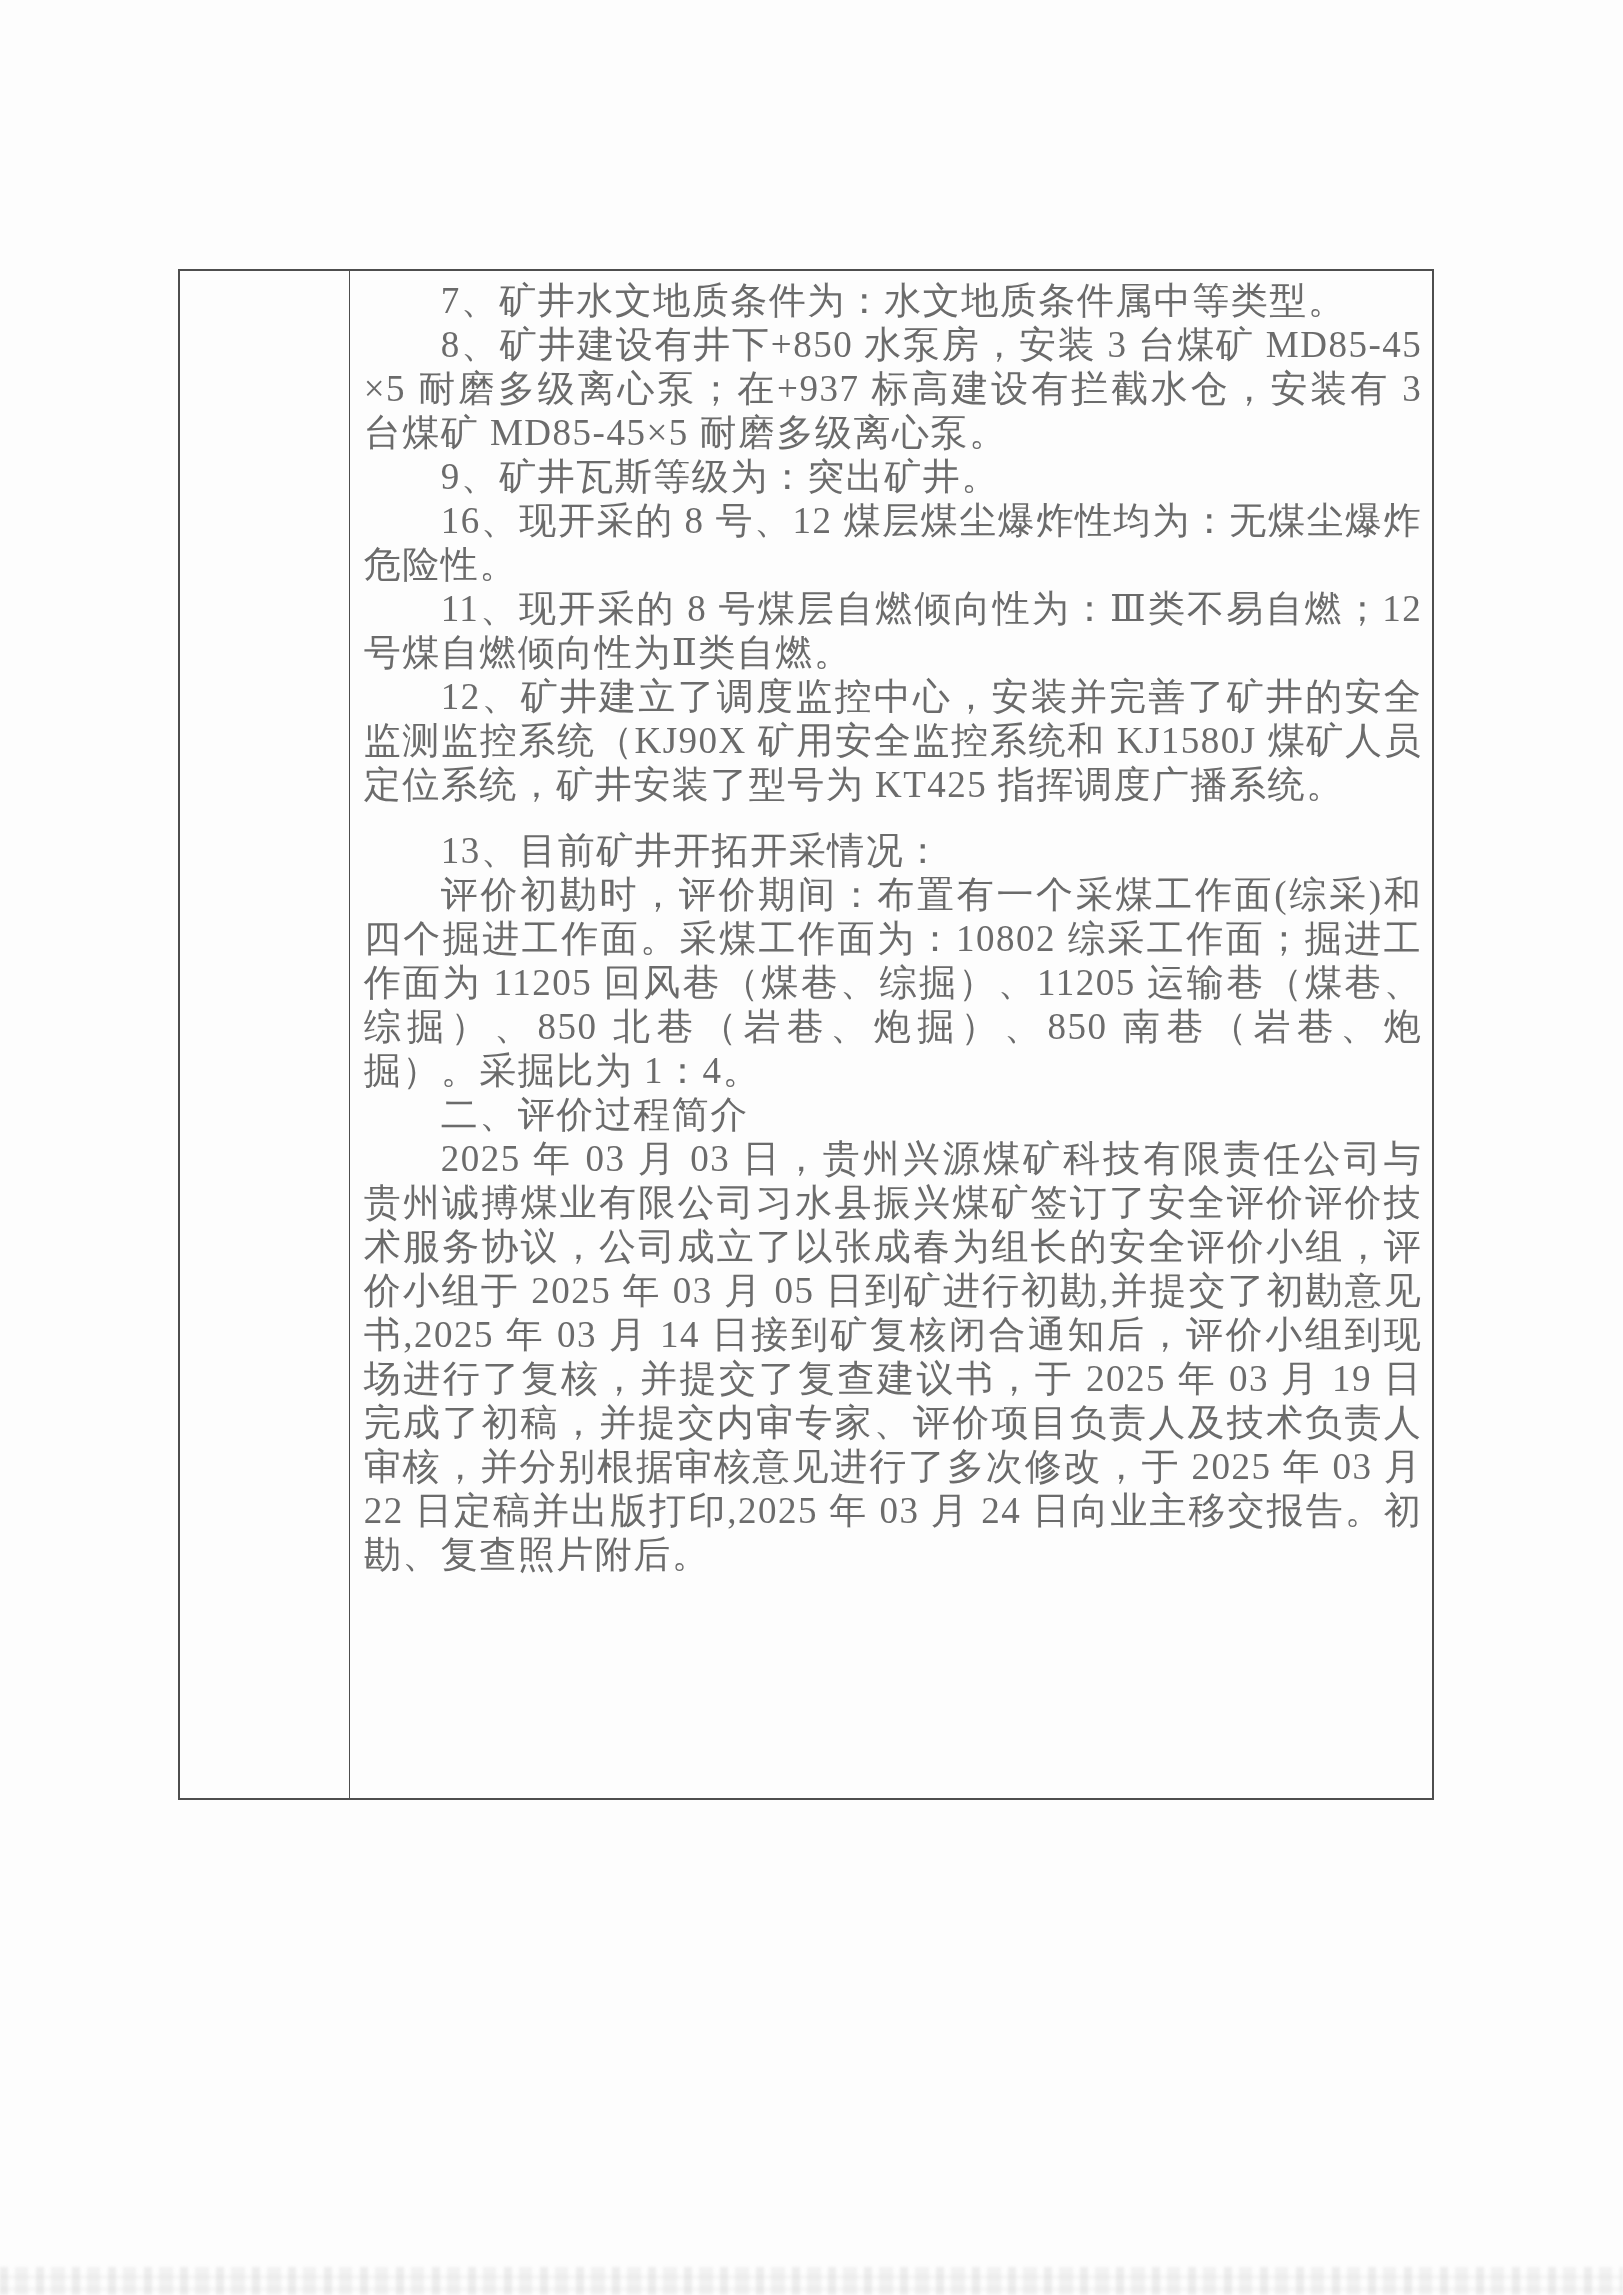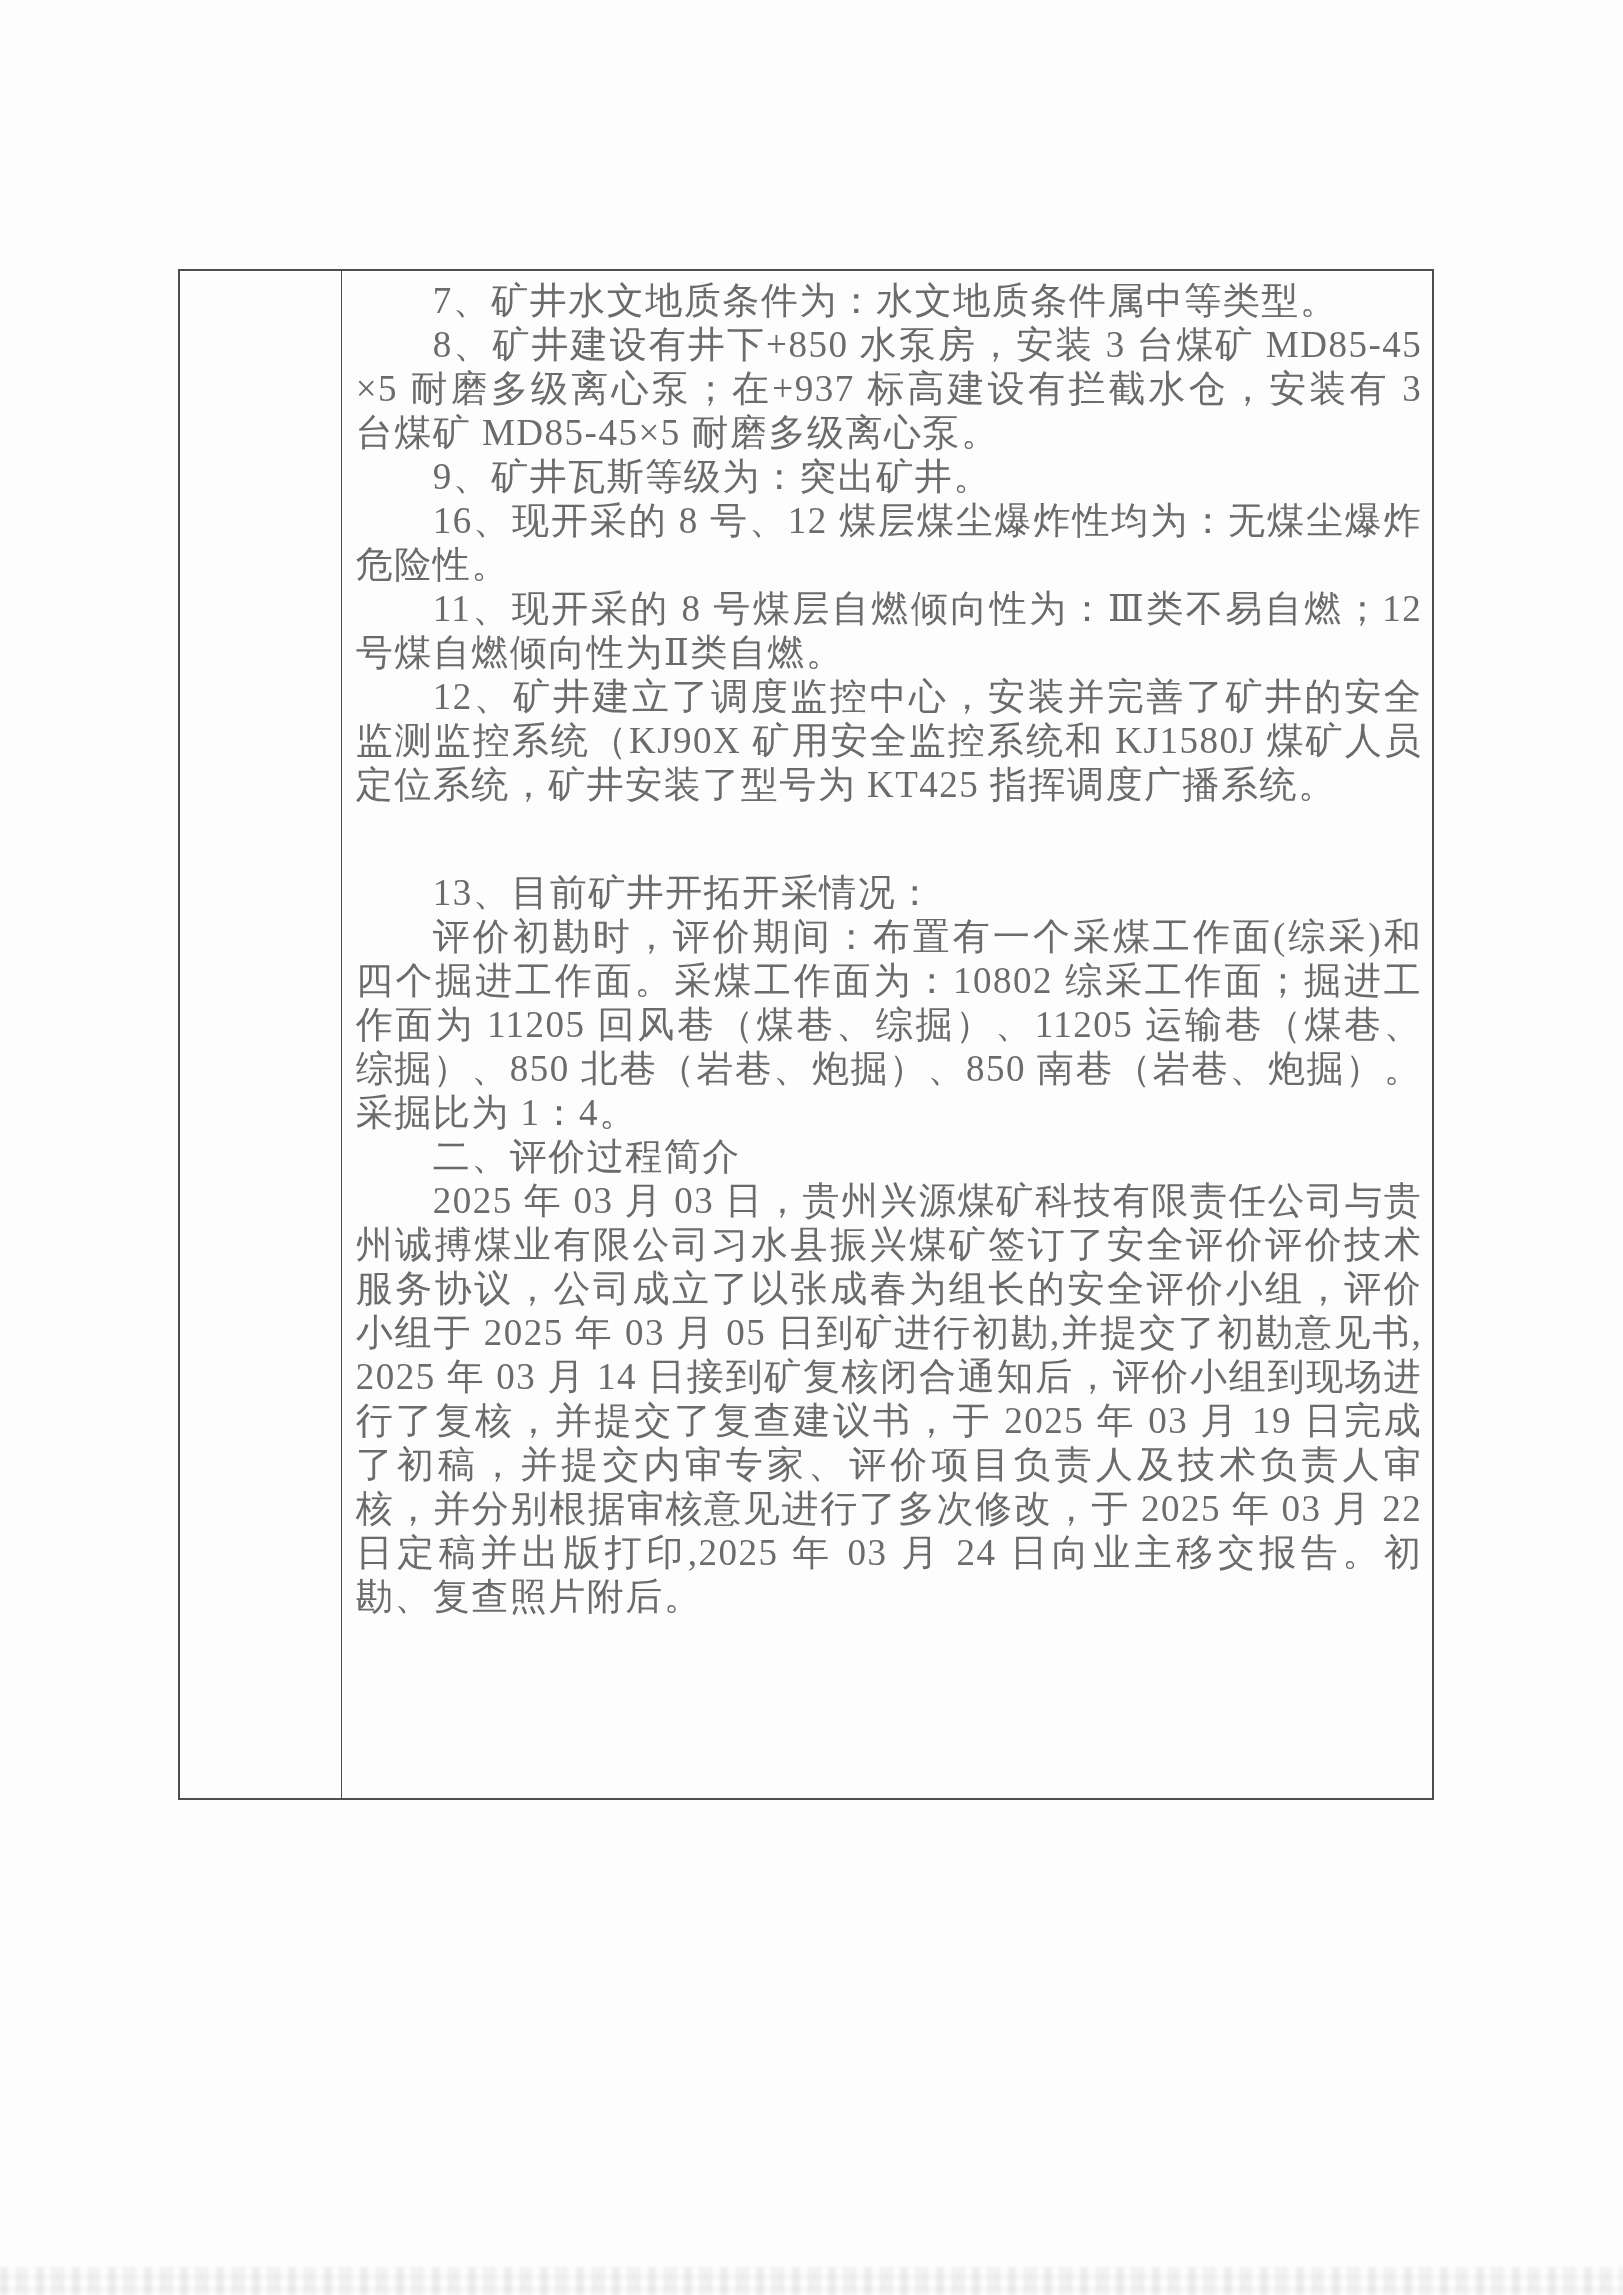--- a/index.html
+++ b/index.html
@@ -20,20 +20,21 @@
   .report-table{
     position:absolute;
     left:178px;
     top:269px;
     width:1256px;
     height:1531px;
     box-sizing:border-box;
     border:2px solid var(--border);
     display:flex;
     align-items:stretch;
+    padding-left:8px;
   }
   .col-left{
     flex:none;
     width:161px;
     border-right:1.5px solid var(--border);
   }
   .col-content{
     flex:1;
     box-sizing:border-box;
     padding:7.9px 9.8px 0 13.7px;
@@ -43,21 +44,21 @@
     letter-spacing:1.5px;
     text-align:justify;
     text-justify:inter-character;
   }
   .col-content p{
     margin:0;
     text-indent:77px;
     word-break:break-all;
   }
   .col-content p.gap-above{
-    margin-top:64px;
+    margin-top:22px;
   }
   
   .bleed{
     position:absolute;
     left:0;
     right:0;
     bottom:0;
     height:28.5px;
     opacity:.55;
     filter:blur(1.5px);

